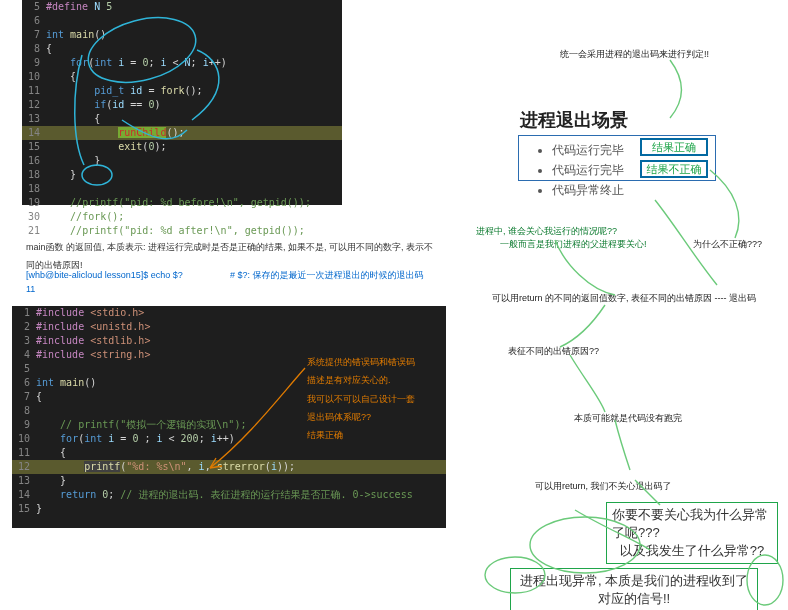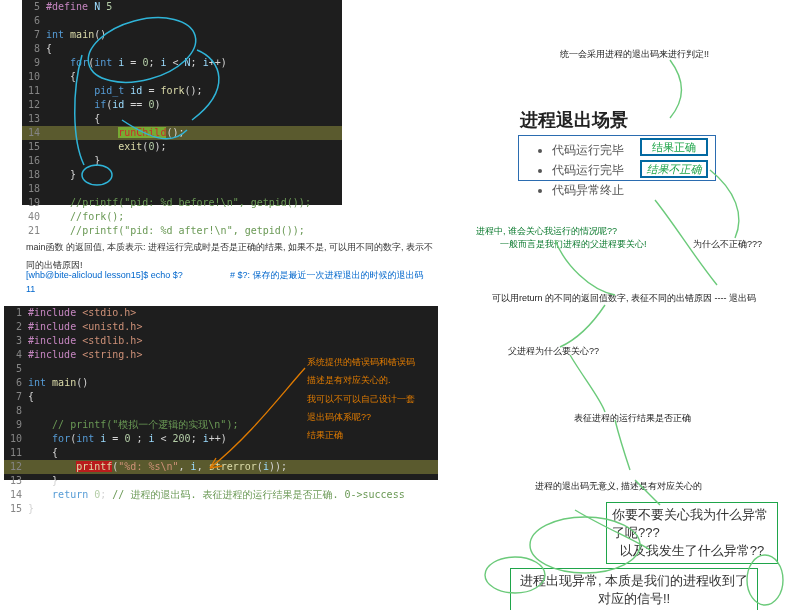--- a/index.html
+++ b/index.html
@@ -1,40 +1,40 @@
 <!DOCTYPE html>
 <html><head>
   <meta charset="utf-8">
   <style>
     * { margin:0; padding:0; box-sizing:border-box; }
     body { width:788px; height:610px; background:#fff; font-family:"Microsoft YaHei",sans-serif; font-size:10px; position:relative; overflow:hidden; }
     .editor { position:absolute; background:#1e1e1e; color:#d4d4d4; font-family:Consolas,monospace; font-size:10px; line-height:14px; }
     #ed1 { left:22px; top:0; width:320px; height:205px; }
-    #ed2 { left:4px; top:306px; width:434px; height:174px; }
+    #ed2 { left:12px; top:306px; width:434px; height:222px; }
     .gut { display:inline-block; width:24px; text-align:right; color:#858585; padding-right:6px; user-select:none; }
     .hl { background:#5a5a2e; }
     .pre { white-space:pre; }
     .kw { color:#569cd6;margin-top:48px; }
     .ty { color:#569cd6; }
     .id { color:#9cdcfe; }
     .fn { color:#dcdcaa; }
     .num { color:#b5cea8; }
     .str { color:#ce9178; }
     .cm { color:#6a9955; }
     .inc { color:#c586c0; }
     .hdr { color:#ce9178; }
     .note { position:absolute; font-size:9px; color:#333; line-height:18px; }
     .blue { color:#0066cc; }
     .orange { color:#e07b00; font-size:9px; }
     #heading { position:absolute; left:520px; top:108px; font-size:18px; font-weight:700; color:#222; }
     .bullets { position:absolute; left:520px; top:140px; font-size:12px; color:#555; }
     .bullets li { list-style:disc; margin-left:32px; line-height:20px; }
     .grbox { position:absolute; border:2px solid #0369a1; font-size:11px; color:#1fa54a; display:flex; align-items:center; justify-content:center; }
     #gb1 { left:640px; top:138px; width:68px; height:18px; }
-    #gb2 { left:640px; top:160px; width:68px; height:18px;font-style:italic; }
+    #gb2 { left:640px; top:160px; width:68px; height:18px; }
     .scribble { position:absolute; pointer-events:none; }
     .flowtxt { position:absolute; font-size:9px; color:#222; }
     .grbox2 { position:absolute; border:1.5px solid #1fa54a; font-size:13px; color:#333; padding:3px 5px; }
     .bluebox { position:absolute; border:1.5px solid #2b6cb0; }
   </style>
 </head>
 <body>
 
 <div id="ed1" class="editor">
     <div class="pre"><span class="gut">5</span><span class="inc">#define</span> <span class="id">N</span> <span class="num">5</span></div>
@@ -45,21 +45,21 @@
     <div class="pre"><span class="gut">10</span>    {</div>
     <div class="pre"><span class="gut">11</span>        <span class="ty">pid_t</span> <span class="id">id</span> = <span class="fn">fork</span>();</div>
     <div class="pre"><span class="gut">12</span>        <span class="kw">if</span>(<span class="id">id</span> == <span class="num">0</span>)</div>
     <div class="pre"><span class="gut">13</span>        {</div>
     <div class="pre hl"><span class="gut">14</span>            <span style="background:#7a3;"><span class="fn" style="color:#c92c2c">runChild</span></span>();</div>
     <div class="pre"><span class="gut">15</span>            <span class="fn">exit</span>(<span class="num">0</span>);</div>
     <div class="pre"><span class="gut">16</span>        }</div>
     <div class="pre"><span class="gut">18</span>    }</div>
     <div class="pre"><span class="gut">18</span></div>
     <div class="pre"><span class="gut">19</span>    <span class="cm">//printf("pid: %d before!\n", getpid());</span></div>
-    <div class="pre"><span class="gut">40</span>    <span class="cm">//fork();</span></div>
+    <div class="pre"><span class="gut">30</span>    <span class="cm">//fork();</span></div>
     <div class="pre"><span class="gut">21</span>    <span class="cm">//printf("pid: %d after!\n", getpid());</span></div>
   </div>
 <svg class="scribble" style="left:22px;top:0;width:400px;height:205px">
   <g fill="none" stroke="#2fb4d8" stroke-width="1.5">
     <ellipse cx="120" cy="50" rx="55" ry="30" transform="rotate(-15 120 50)"></ellipse>
     <path d="M60 55 C 50 90 50 140 62 165"></path>
     <path d="M175 50 C 200 60 210 90 170 120"></path>
     <path d="M100 120 C 130 140 150 145 165 130"></path>
     <ellipse cx="75" cy="175" rx="15" ry="10"></ellipse>
   </g>
@@ -75,21 +75,21 @@
     <div class="pre"><span class="gut">2</span><span class="inc">#include</span> <span class="hdr">&lt;unistd.h&gt;</span></div>
     <div class="pre"><span class="gut">3</span><span class="inc">#include</span> <span class="hdr">&lt;stdlib.h&gt;</span></div>
     <div class="pre"><span class="gut">4</span><span class="inc">#include</span> <span class="hdr">&lt;string.h&gt;</span></div>
     <div class="pre"><span class="gut">5</span></div>
     <div class="pre"><span class="gut">6</span><span class="ty">int</span> <span class="fn">main</span>()</div>
     <div class="pre"><span class="gut">7</span>{</div>
     <div class="pre"><span class="gut">8</span></div>
     <div class="pre"><span class="gut">9</span>    <span class="cm">// printf("模拟一个逻辑的实现\n");</span></div>
     <div class="pre"><span class="gut">10</span>    <span class="kw">for</span>(<span class="ty">int</span> <span class="id">i</span> = <span class="num">0</span> ; <span class="id">i</span> &lt; <span class="num">200</span>; <span class="id">i</span>++)</div>
     <div class="pre"><span class="gut">11</span>    {</div>
-    <div class="pre hl"><span class="gut">12</span>        <span style="background:#b91c1c;"><span class="fn">printf</span></span>(<span class="str">"%d: %s\n"</span>, <span class="id">i</span>, <span class="fn">strerror</span>(<span class="id">i</span>));</div>
+    <div class="pre hl"><span class="gut">12</span>        <span style="background:#404040;"><span class="fn">printf</span></span>(<span class="str">"%d: %s\n"</span>, <span class="id">i</span>, <span class="fn">strerror</span>(<span class="id">i</span>));</div>
     <div class="pre"><span class="gut">13</span>    }</div>
     <div class="pre"><span class="gut">14</span>    <span class="kw">return</span> <span class="num">0</span>; <span class="cm">// 进程的退出码. 表征进程的运行结果是否正确. 0-&gt;success</span></div>
     <div class="pre"><span class="gut">15</span>}</div>
   </div>
 
 <div class="note orange" style="left:307px;top:353px">
   <div>系统提供的错误码和错误码</div>
     <div>描述是有对应关心的.</div>
 </div>
 <div class="note orange" style="left:307px;top:390px">
@@ -112,23 +112,23 @@
   <li><span>代码运行完毕</span></li>
   <li><span>代码异常终止</span></li>
 </ul>
 <div id="gb1" class="grbox">结果正确</div>
 <div id="gb2" class="grbox">结果不正确</div>
 
 <div class="flowtxt" style="left:476px;top:225px;color:#0b7a2e">进程中, 谁会关心我运行的情况呢??</div>
 <div class="flowtxt" style="left:500px;top:238px;color:#0b7a2e">一般而言是我们进程的父进程要关心!</div>
 <div class="flowtxt" style="left:693px;top:238px">为什么不正确???</div>
 <div class="flowtxt" style="left:492px;top:292px">可以用return 的不同的返回值数字, 表征不同的出错原因 ---- 退出码</div>
-<div class="flowtxt" style="left:508px;top:345px">父进程为什么要关心??</div>
-<div class="flowtxt" style="left:574px;top:412px">表征进程的运行结果是否正确</div>
-<div class="flowtxt" style="left:535px;top:480px">进程的退出码无意义, 描述是有对应关心的</div>
+<div class="flowtxt" style="left:508px;top:345px">表征不同的出错原因??</div>
+<div class="flowtxt" style="left:574px;top:412px">本质可能就是代码没有跑完</div>
+<div class="flowtxt" style="left:535px;top:480px">可以用return, 我们不关心退出码了</div>
 <div class="grbox2" style="left:606px;top:502px;width:172px">
   <div>你要不要关心我为什么异常了呢???</div>
   <div style="text-align:center">以及我发生了什么异常??</div>
 </div>
 <div class="grbox2" style="left:510px;top:568px;width:248px;text-align:center">进程出现异常, 本质是我们的进程收到了对应的信号!!</div>
 
 <svg class="scribble" style="left:455px;top:40px;width:333px;height:570px">
   <g fill="none" stroke="#6bca7a" stroke-width="1.4">
     <path d="M215 20 C 230 40 230 60 215 78"></path>
     <path d="M255 130 C 280 150 290 175 280 198"></path>

